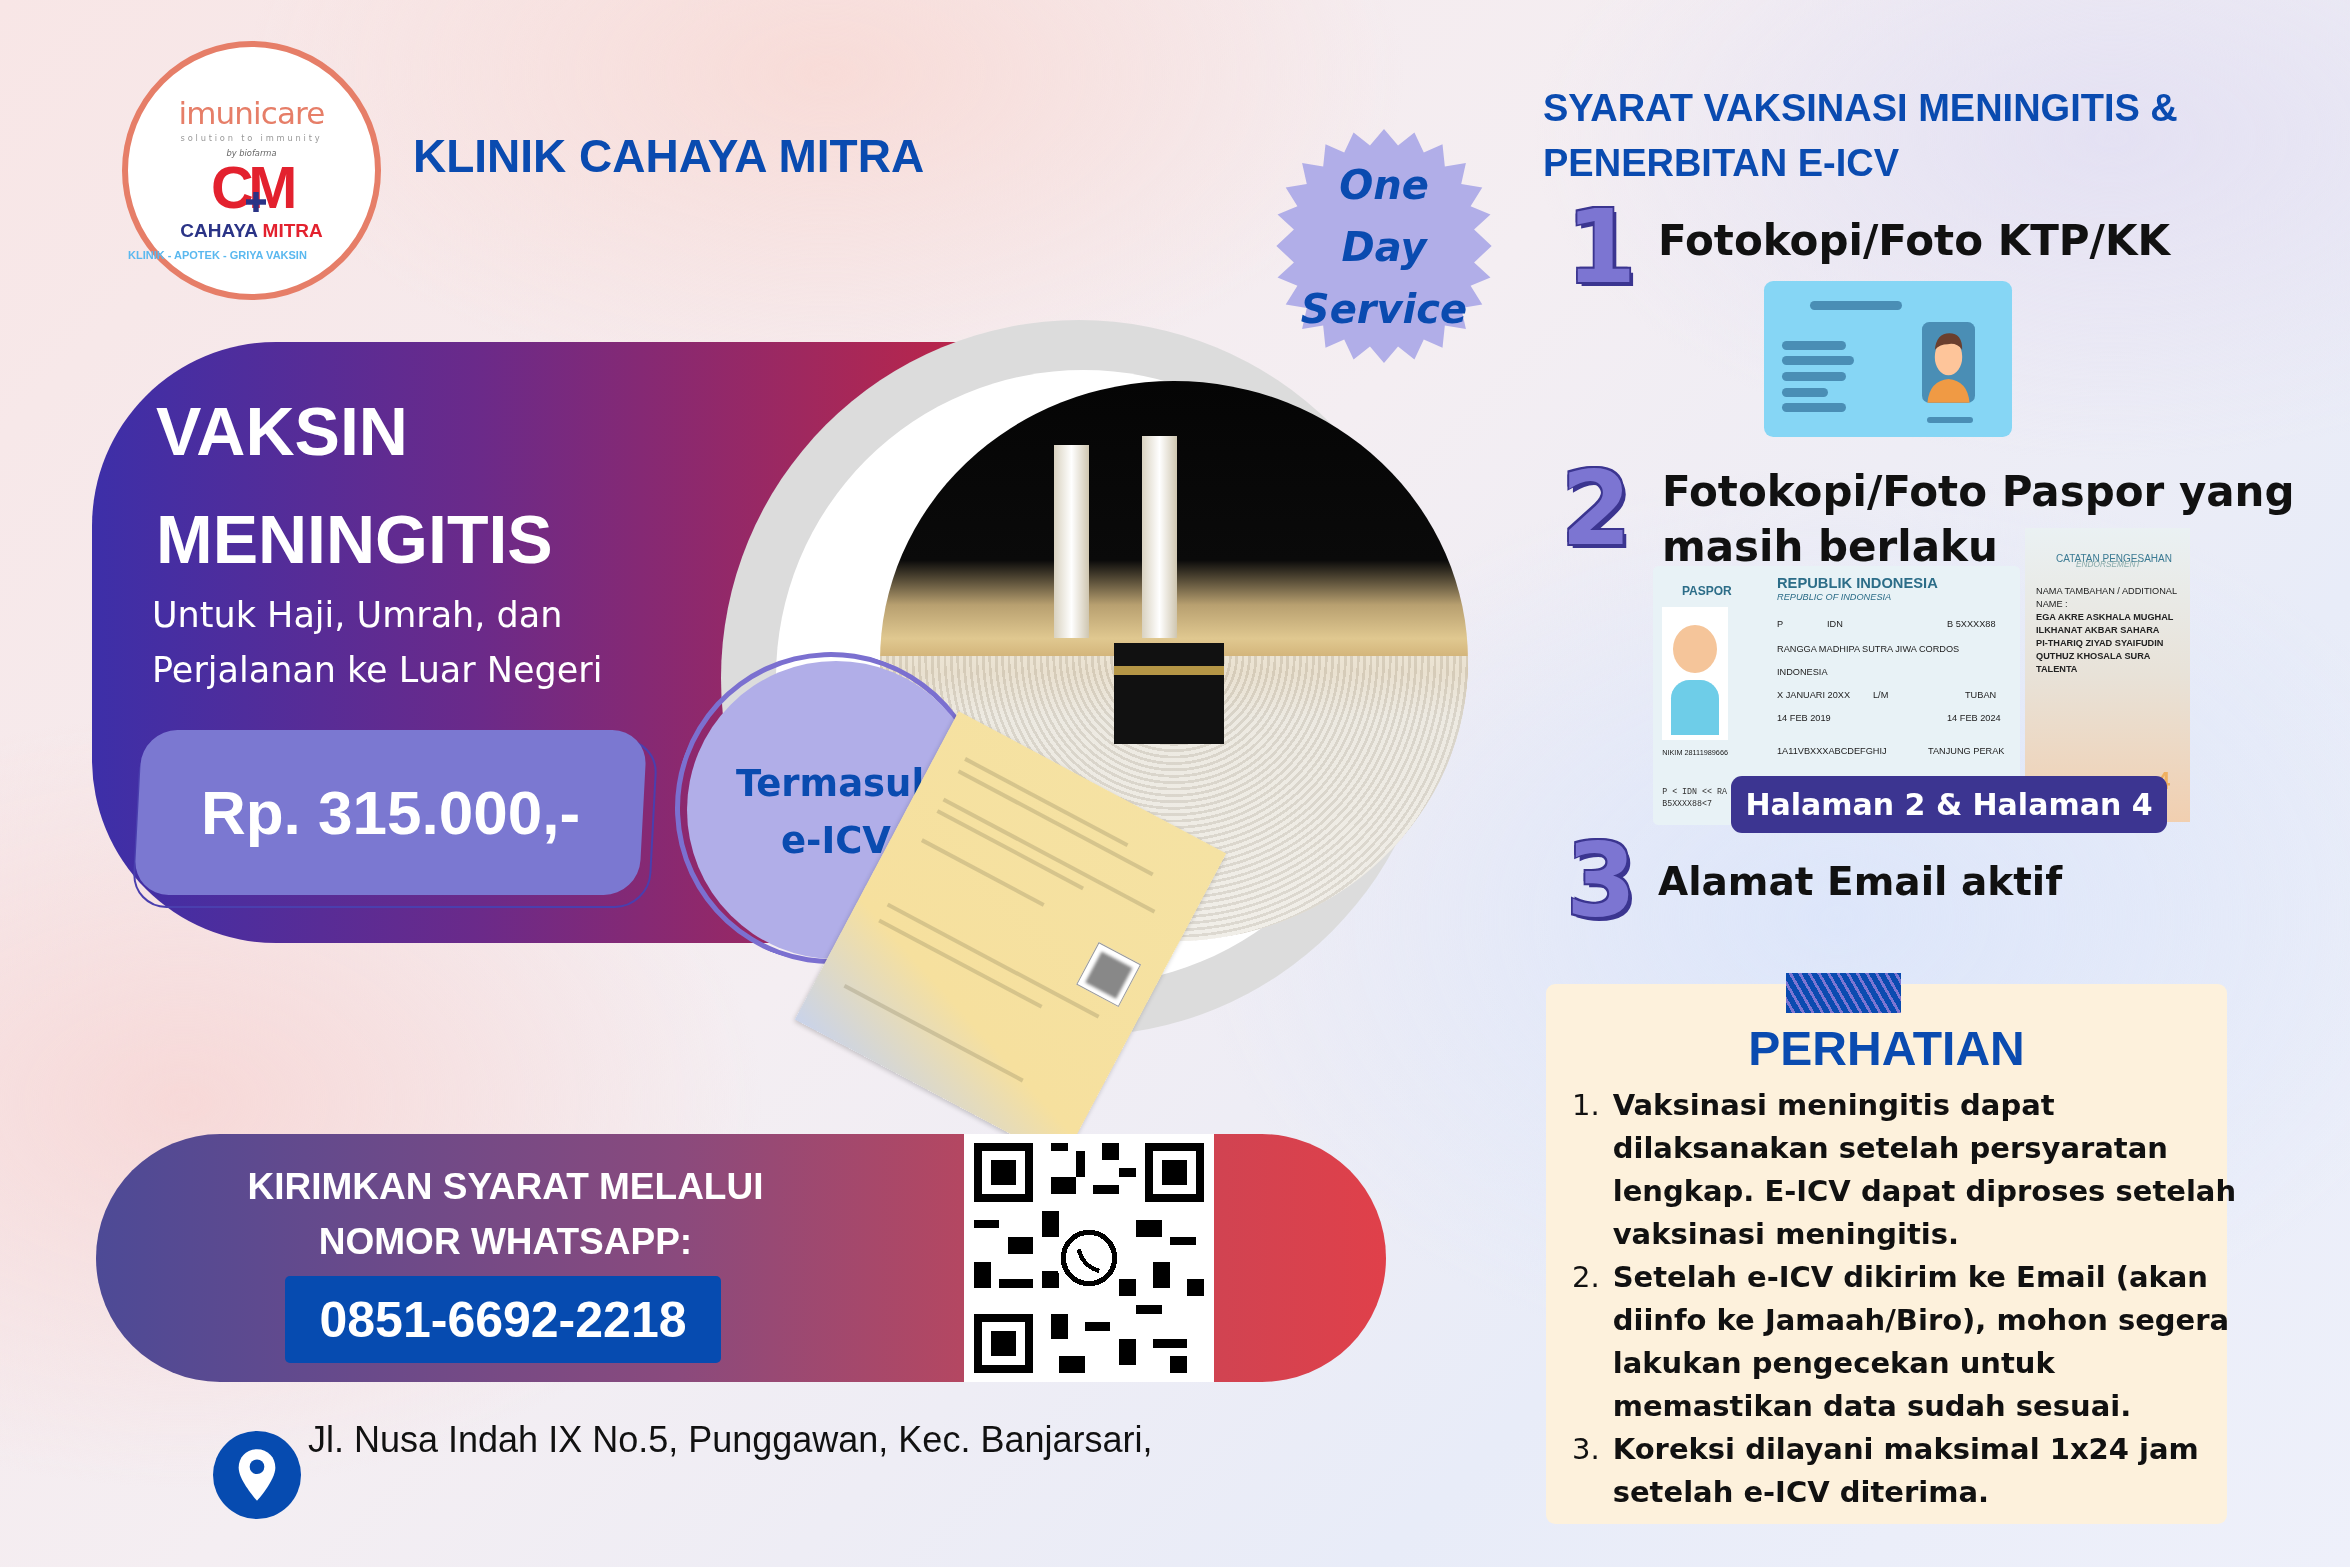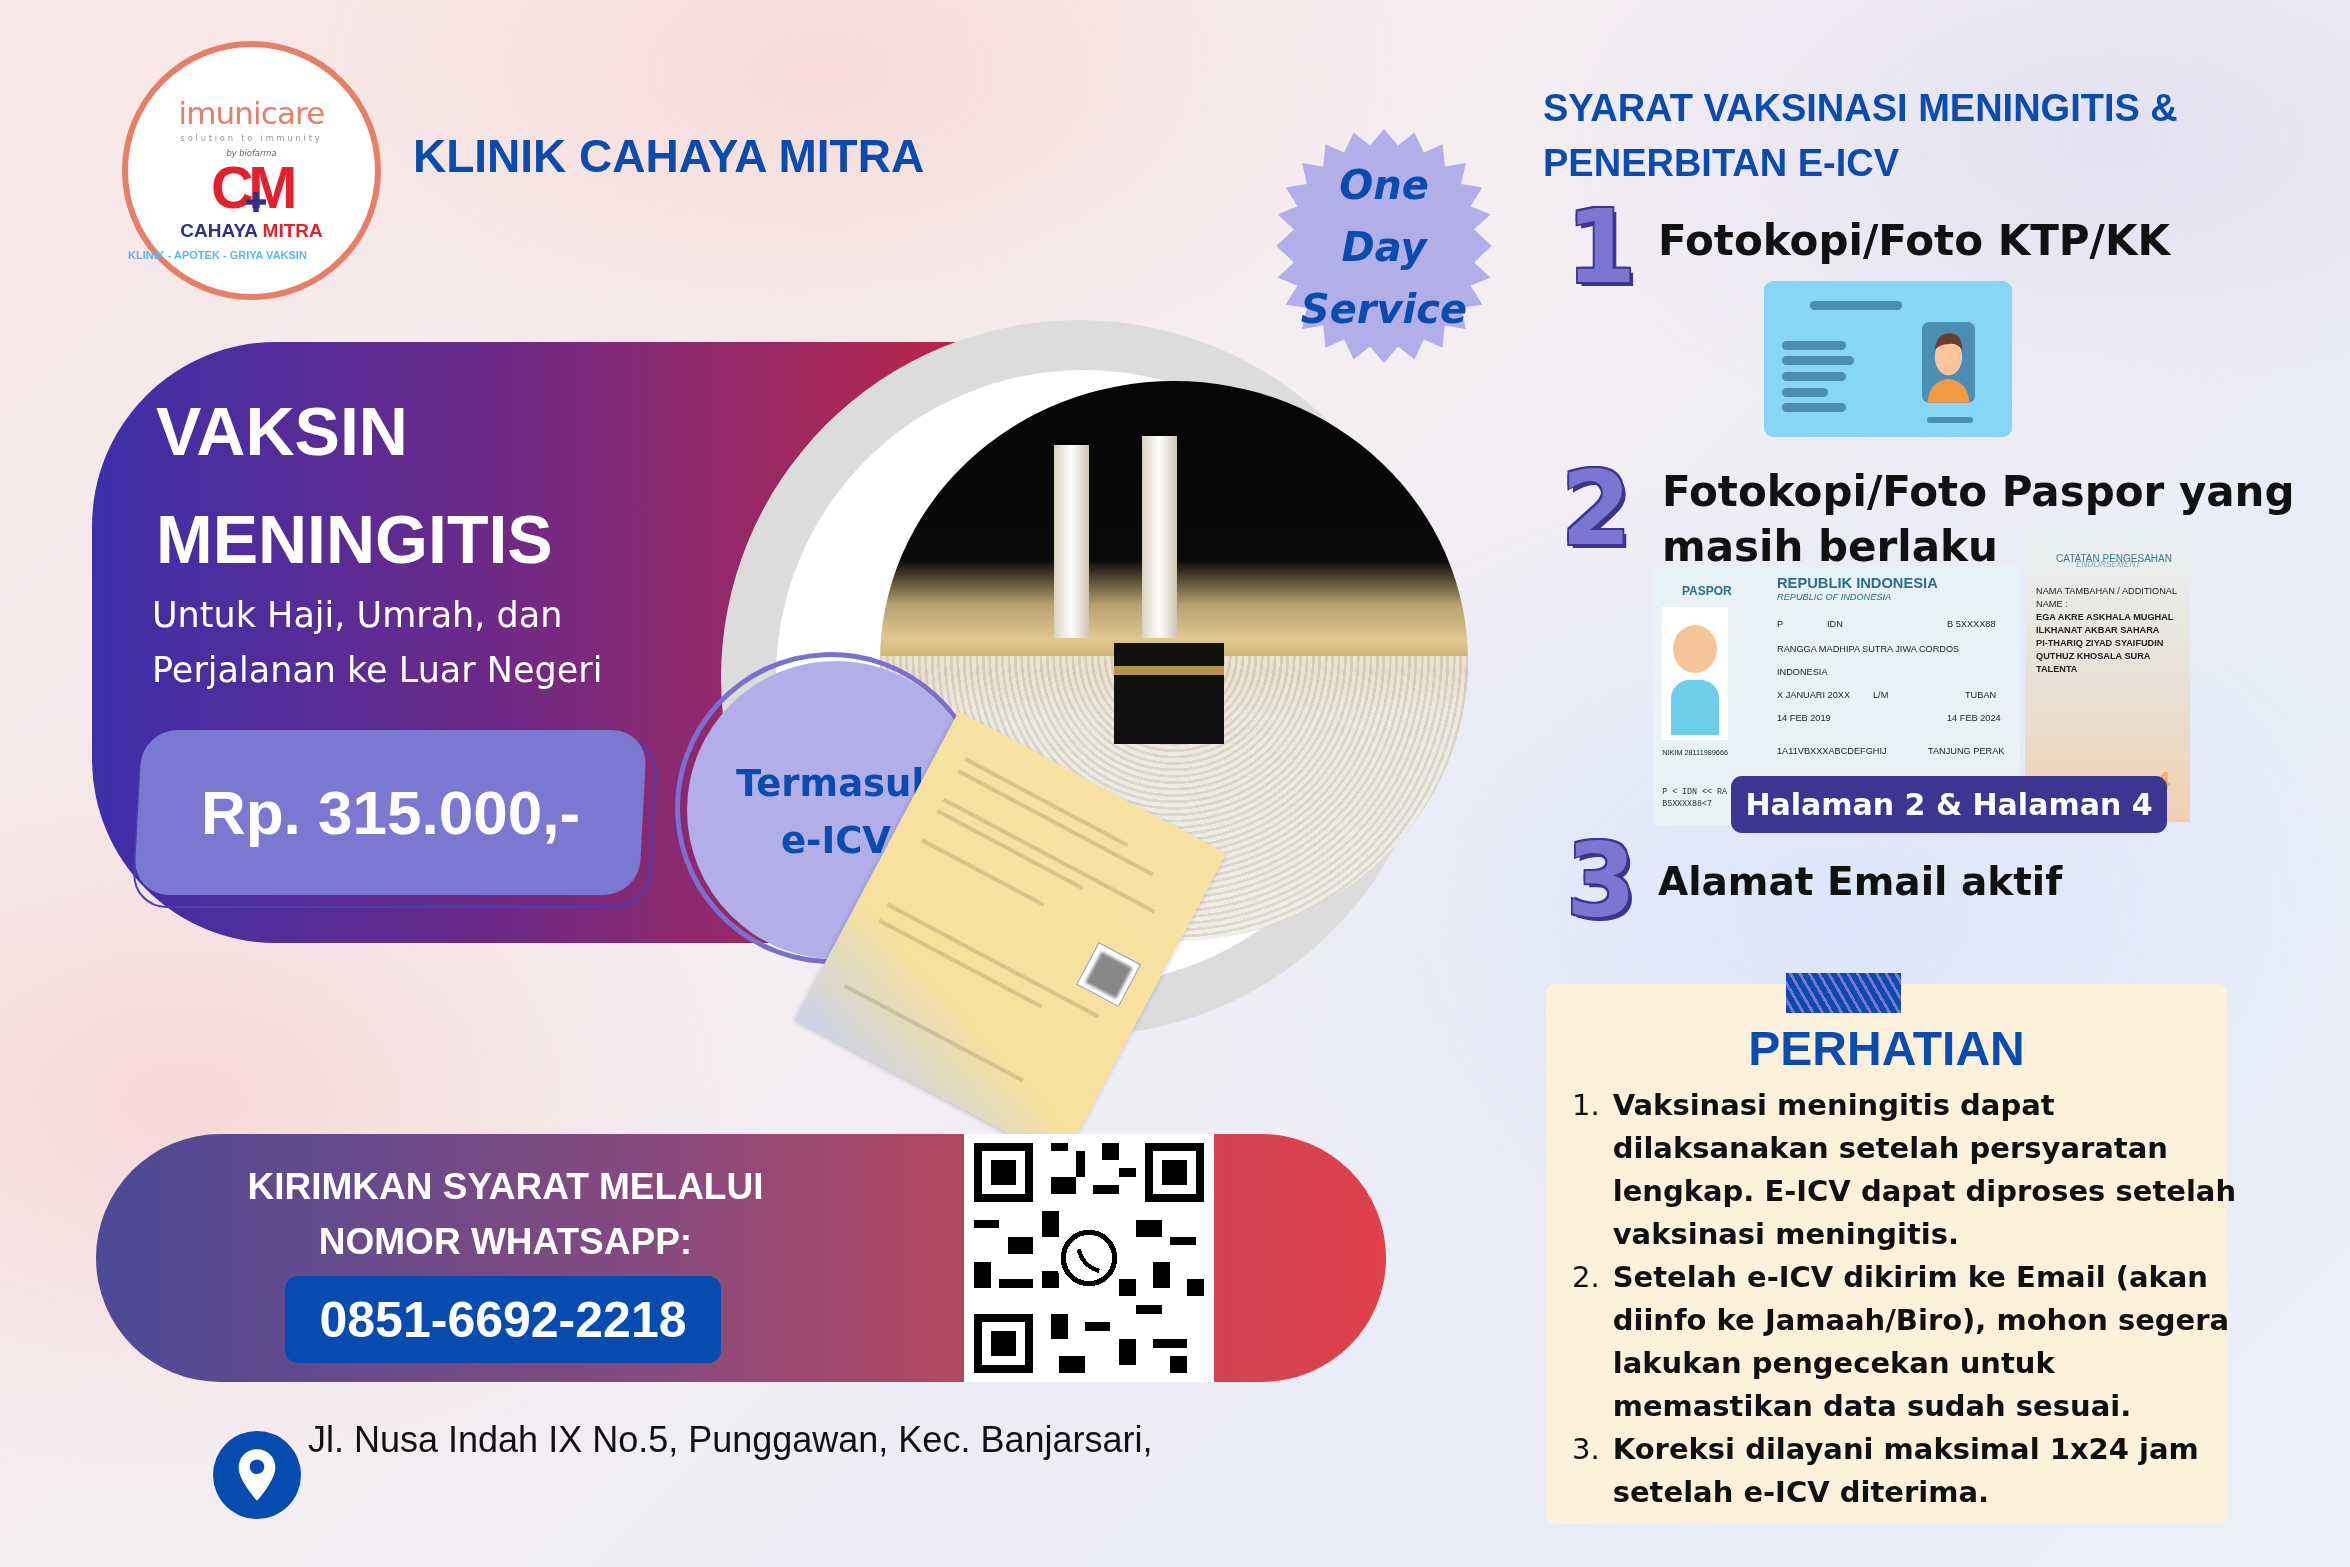--- a/index.html
+++ b/index.html
@@ -94,21 +94,21 @@
   .perhatian { left:1546px; top:984px; width:681px; height:540px; background:#fdf1dc; border-radius:9.2px; }
   .tape { left:1786px; top:973px; width:115px; height:40px; background:repeating-linear-gradient(60deg,#0a4bb0 0 5.5px,#7c75d2 5.5px 8.3px); }
   .perhatian-title { left:1546px; top:1021px; width:681px; text-align:center; font-family:"Liberation Sans", sans-serif; font-weight:bold; color:#0a4bb0; font-size:48px; }
   .perhatian-list { left:1580px; top:1084px; width:634px; margin:0; padding:0 0 0 29px; font-family:"DejaVu Sans", sans-serif; font-weight:bold; color:#111; font-size:29px; line-height:43px; }
   .perhatian-list li { padding-left:3.7px; }
   .perhatian-list li::marker { font-weight:normal; }
 
   
   .wa-pill { left:96px; top:1134px; width:1290px; height:248px; border-radius:124px; background:linear-gradient(90deg,#4d4a96 0%, #8a4a7d 45%, #c34658 75%, #e0404a 100%); }
   .wa-title { left:161px; top:1159px; width:689px; text-align:center; font-family:"Liberation Sans", sans-serif; font-weight:bold; color:#fff; font-size:37px; line-height:55px; }
-  .wa-number { left:285px; top:1276px; width:436px; height:87px; border-radius:13px; background:#064bb0; color:#fff; display:flex; align-items:center; justify-content:center; font-family:"Liberation Sans", sans-serif; font-weight:bold; font-size:50px; }
+  .wa-number { left:285px; top:1276px; width:436px; height:87px; border-radius:5px; background:#064bb0; color:#fff; display:flex; align-items:center; justify-content:center; font-family:"Liberation Sans", sans-serif; font-weight:bold; font-size:50px; }
   .qr { left:964px; top:1134px; width:250px; height:248px; background:#fff; }
 
   
   .pin { left:213px; top:1431px; width:88px; height:88px; border-radius:50%; background:#064bb0; }
   .address { left:308px; top:1414px; font-family:Liberation Sans, sans-serif; color:#111; font-size:36px; line-height:52px; }
 </style>
 </head>
 <body>
 
 <div class="abs logo">

